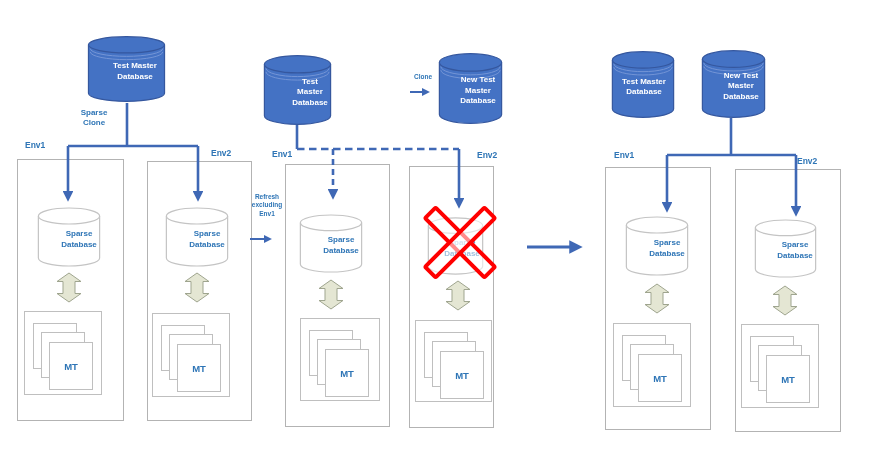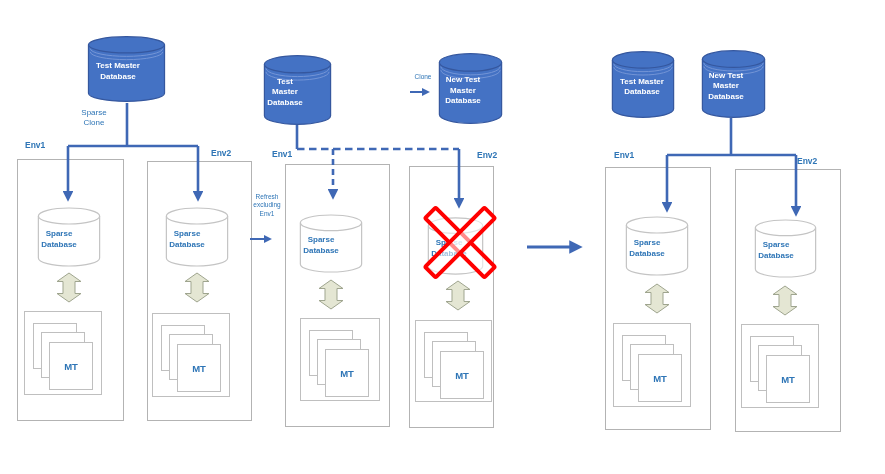--- a/index.html
+++ b/index.html
@@ -5,33 +5,33 @@
   html,body{margin:0;padding:0;background:#fff;}
   #canvas{position:relative;width:885px;height:474px;background:#fff;overflow:hidden;
           font-family:"Liberation Sans",sans-serif;}
 
   
   .cyl{position:absolute;}
   .cyl svg.shape{position:absolute;left:0;top:0;width:100%;height:100%;overflow:visible;}
   .cyl.blue path.body,.cyl.blue ellipse.lid{fill:#4472C4;stroke:#35579E;stroke-width:1.2;}
   .cyl.blue path.arc{fill:none;stroke:#7c9bd9;stroke-width:1;opacity:.85;}
   .cyl.white path.body,.cyl.white ellipse.lid{fill:#ffffff;stroke:#C4C4C4;stroke-width:1.2;}
-  .cyl-label{position:absolute;inset:0;display:flex;align-items:center;justify-content:flex-start;
+  .cyl-label{position:absolute;inset:0;display:flex;align-items:center;justify-content:flex-end;
              text-align:center;padding-top:5px;box-sizing:border-box;}
   .cyl-label span{display:inline-block;}
   .blue .cyl-label{color:#fff;font-weight:bold;font-size:8px;line-height:1.3;}
   .white .cyl-label{color:#2E75B6;font-weight:600;font-size:8px;line-height:1.35;}
   .wrap40 span{max-width:42px;} .wrap46 span{max-width:48px;} .wrap60 span{max-width:60px;}
 
   
   .env-box{position:absolute;border:1px solid #B3B3B3;background:transparent;}
   .env-label{position:absolute;color:#2E75B6;font-weight:bold;font-size:8.5px;}
 
   
-  .note{position:absolute;color:#2E75B6;font-weight:400;text-align:center;line-height:1.3;}
+  .note{position:absolute;color:#2E75B6;font-weight:700;text-align:center;line-height:1.3;}
   .note.md{font-size:8px;} .note.sm{font-size:6.5px;}
 
   
   .mt-group{position:absolute;border:1px solid #BFBFBF;background:#fff;}
   .mt-sq{position:absolute;width:44px;height:46px;background:#fff;border:1px solid #BFBFBF;box-sizing:border-box;}
   .mt-sq.back{left:8px;top:11px;} .mt-sq.mid{left:16px;top:20px;}
   .mt-sq.front{left:24px;top:30px;height:48px;display:flex;align-items:center;justify-content:center;
                color:#2E75B6;font-weight:bold;font-size:9.5px;}
 
   

